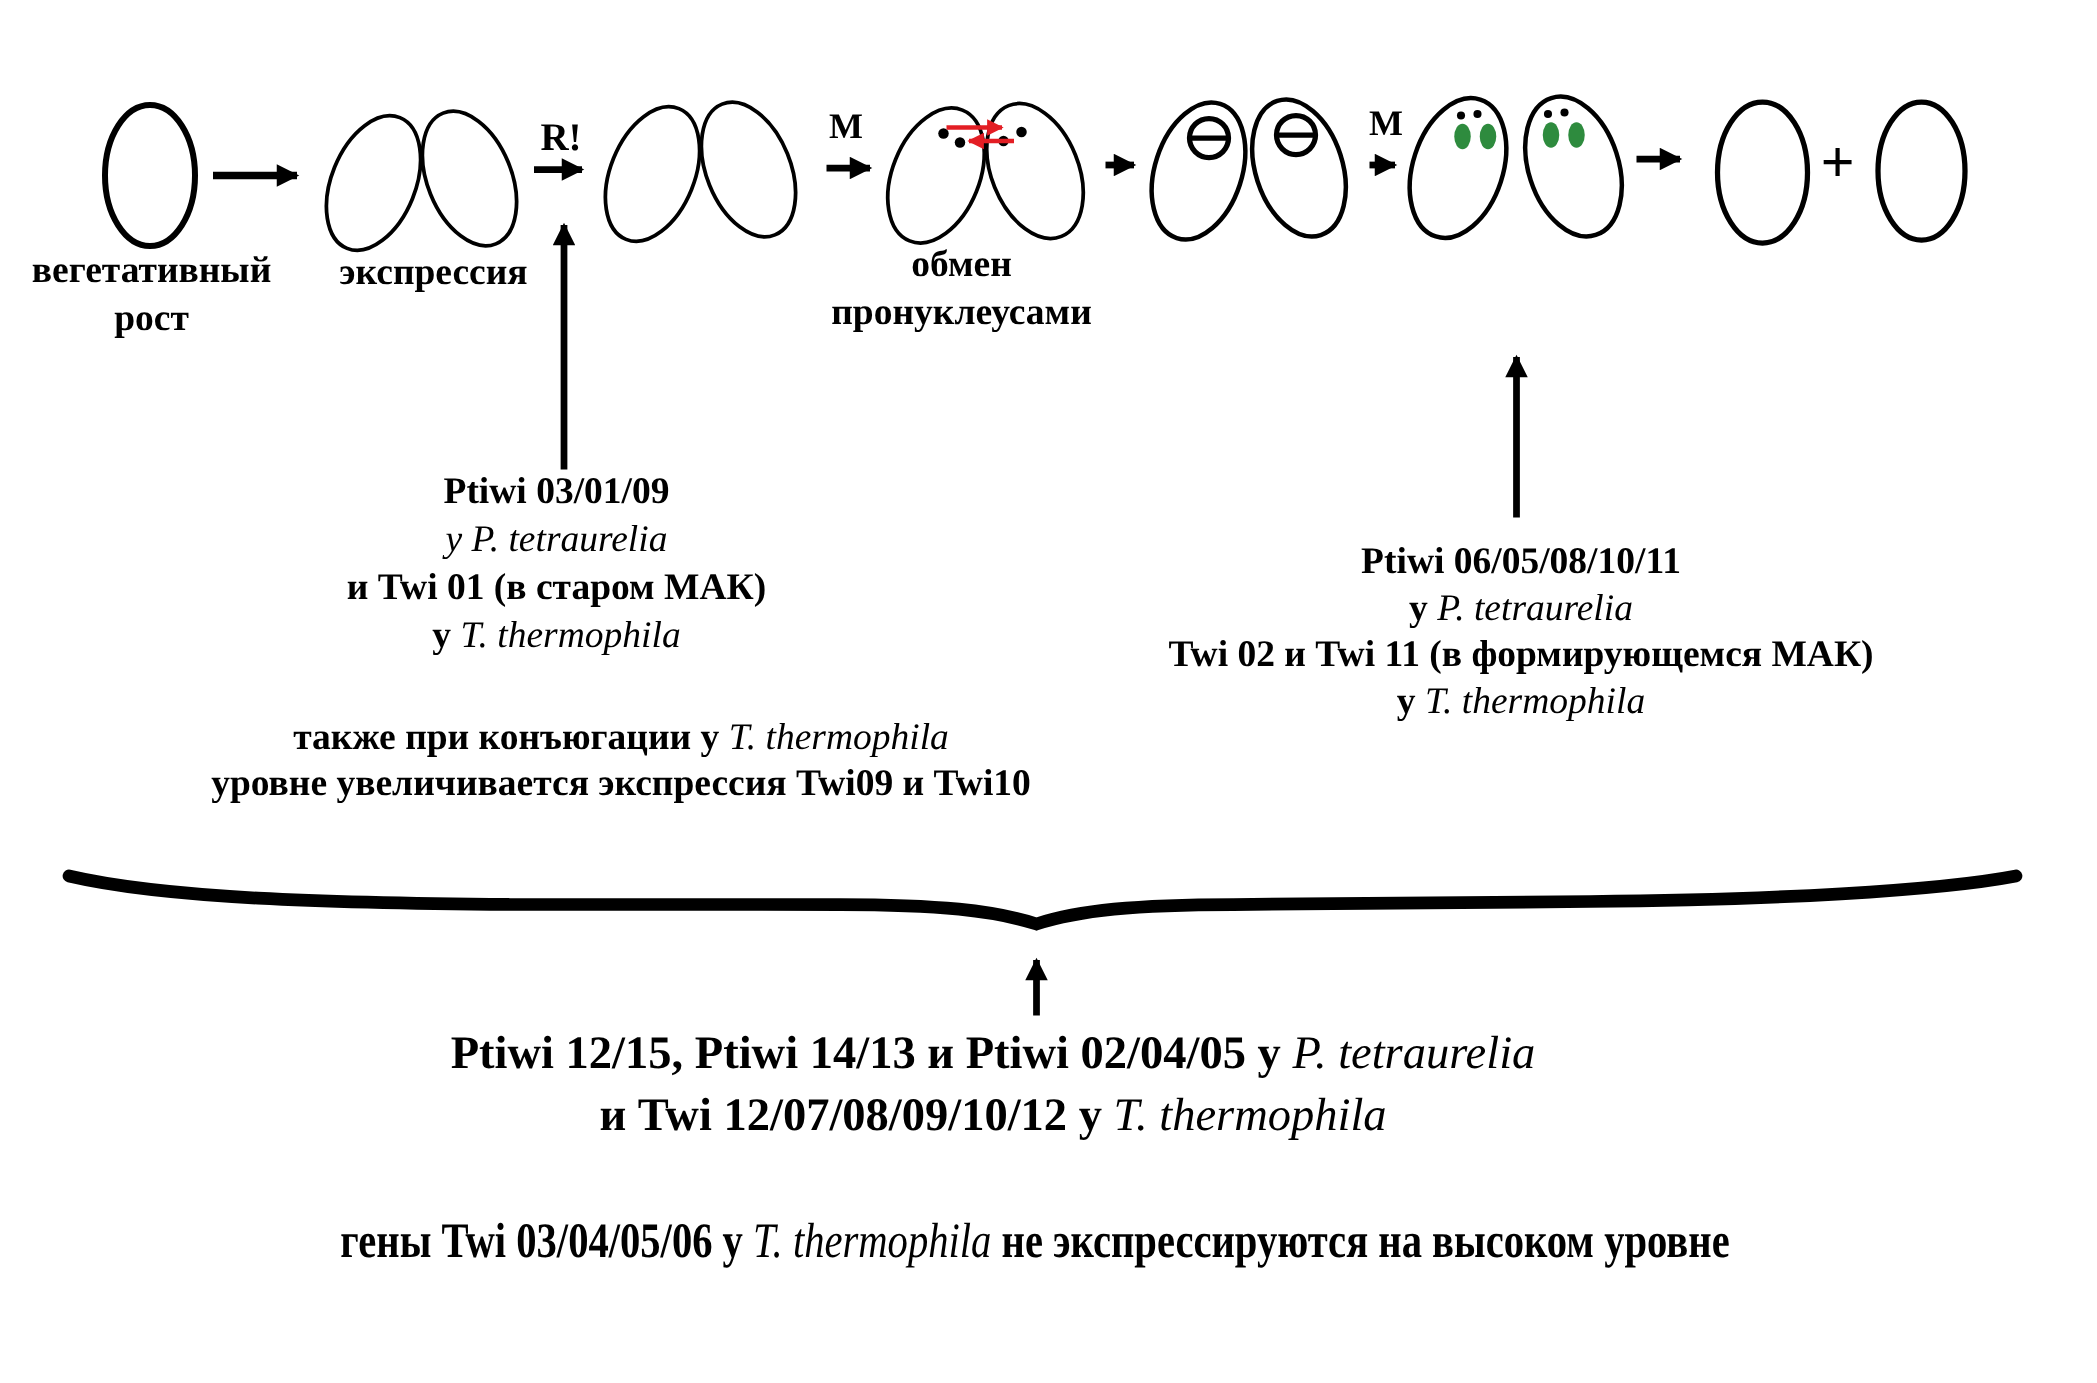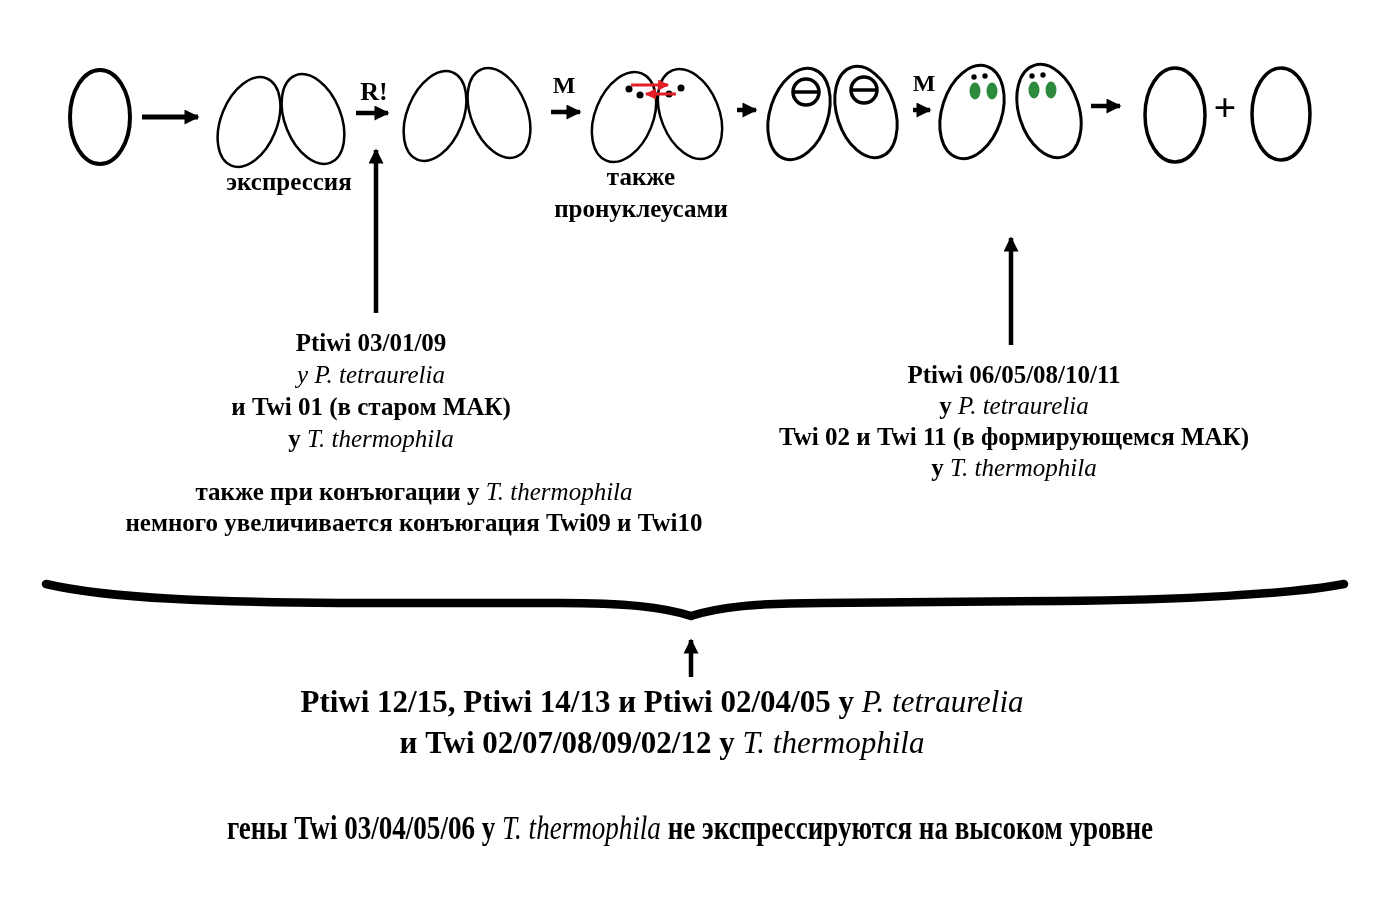--- a/index.html
+++ b/index.html
@@ -108,70 +108,74 @@
 
     <ellipse cx="1175" cy="115" rx="30" ry="47" fill="none" stroke="#000" stroke-width="3.5"></ellipse>
     <ellipse cx="1281" cy="114" rx="29" ry="46" fill="none" stroke="#000" stroke-width="3.5"></ellipse>
 
     <path d="M46,584 C110,599 220,602 340,603 L560,603 C625,603 663,607 691,616
              C719,607 757,603 822,603 L1060,601 C1180,600 1292,594 1344,584" fill="none" stroke="#000" stroke-width="8.5" stroke-linecap="round"></path>
 
     <line x1="691" y1="677" x2="691" y2="640" stroke="#000" stroke-width="4.5" marker-end="url(#ahB)"></line>
   </svg>
 
+  <div class="lbl stage" style="left:101px; top:165px;">
+    <div>вегетативный</div>
+    <div>рост</div>
+  </div>
 
   <div class="lbl stage" style="left:289px; top:166px;">экспрессия</div>
 
   <div class="lbl mark" style="left:374px; top:77px; font-size:26px;">R!</div>
 
   <div class="lbl mark" style="left:564px; top:72px;">М</div>
 
   <div class="lbl stage" style="left:641px; top:161px;">
-    <div>также</div>
+    <div>обмен</div>
     <div>пронуклеусами</div>
   </div>
 
   <div class="lbl mark" style="left:924px; top:70px;">М</div>
 
 
   <div class="lbl plus" style="left:1225px; top:84px;">+</div>
 
-  <div class="lbl blk" style="left:371px; top:327px;">
+  <div class="lbl blk" style="left:371px; top:312px;">
     <div>Ptiwi 03/01/09</div>
     <div class="seg-i">у P. tetraurelia</div>
     <div>и Twi 01 (в старом МАК)</div>
     <div>
       <span class="seg-b">у </span><span class="seg-i">T. thermophila</span>
     </div>
   </div>
 
   <div class="lbl note" style="left:414px; top:476px;font-family:Liberation Serif, serif;">
     <div>
       <span class="seg-b">также при конъюгации у </span><span class="seg-i">T. thermophila</span>
     </div>
-    <div>немного увеличивается конъюгация Twi09 и Twi10</div>
+    <div>уровне увеличивается экспрессия Twi09 и Twi10</div>
   </div>
 
   <div class="lbl blk-r" style="left:1014px; top:359px;">
     <div>Ptiwi 06/05/08/10/11</div>
     <div>
       <span class="seg-b">у </span><span class="seg-i">P. tetraurelia</span>
     </div>
     <div>Twi 02 и Twi 11 (в формирующемся МАК)</div>
     <div>
       <span class="seg-b">у </span><span class="seg-i">T. thermophila</span>
     </div>
   </div>
 
   <div class="lbl big" style="left:662px; top:681px;">
     <div>
       <span class="seg-b">Ptiwi 12/15, Ptiwi 14/13 и Ptiwi 02/04/05 у </span><span class="seg-i">P. tetraurelia</span>
     </div>
     <div>
-      <span class="seg-b">и Twi 02/07/08/09/02/12 у </span><span class="seg-i">T. thermophila</span>
+      <span class="seg-b">и Twi 12/07/08/09/10/12 у </span><span class="seg-i">T. thermophila</span>
     </div>
   </div>
 
   <div class="lbl cond" style="left:690px; top:810px;">
     <span class="seg-b">гены Twi 03/04/05/06  у </span><span class="seg-i">T. thermophila</span><span class="seg-b"> не экспрессируются на высоком уровне</span>
   </div>
 
 </div>
 
 </body></html>

